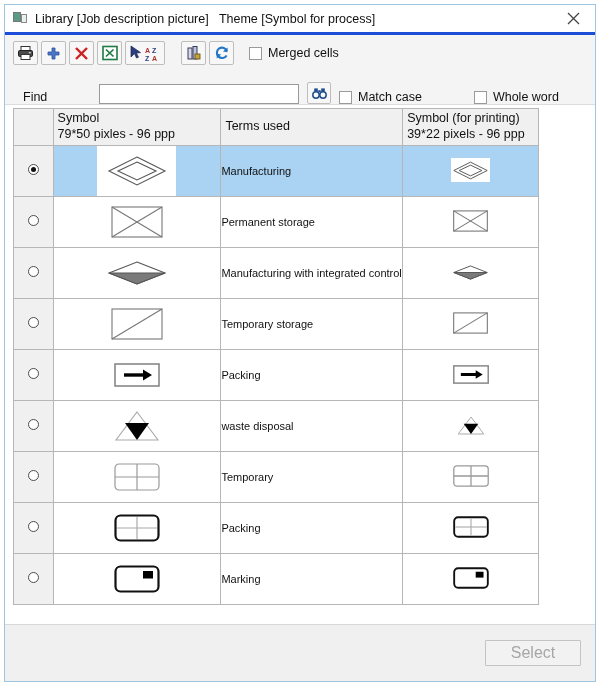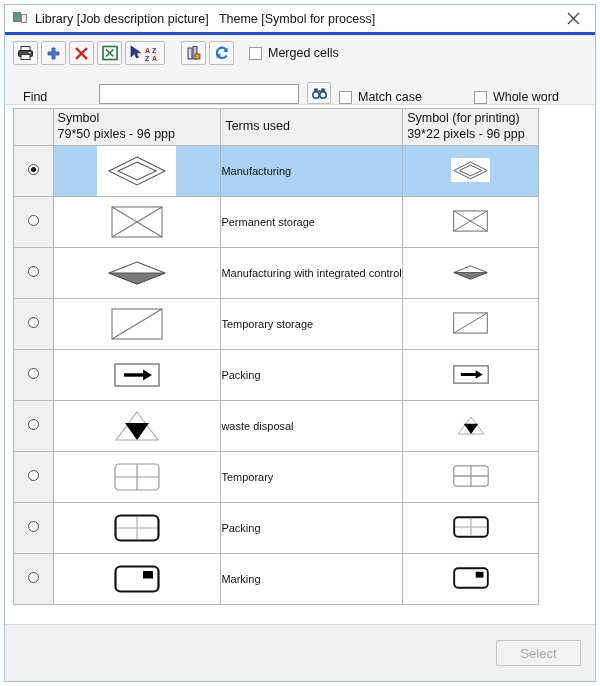--- a/index.html
+++ b/index.html
@@ -255,26 +255,26 @@
     min-height: 56px;
     background: #f0f0f0;
     border-top: 1px solid #d8d8d8;
     display: flex;
     align-items: center;
     justify-content: flex-end;
     padding-right: 14px;
     gap: 10px;
   }
   .btn {
-    width: 85px;
+    width: 96px;
     height: 26px;
     border: 1px solid #a0a0a0;
     background: #f2f2f2;
     font-family: "Liberation Sans", sans-serif;
-    font-size: 13px;
+    font-size: 16px;
     color: #111;
     cursor: pointer;
     border-radius: 1px;
   }
   .btn.disabled {
     color: #a6a6a6;
     border-color: #c4c4c4;
     background: #f2f2f2;
     cursor: default;
   }

